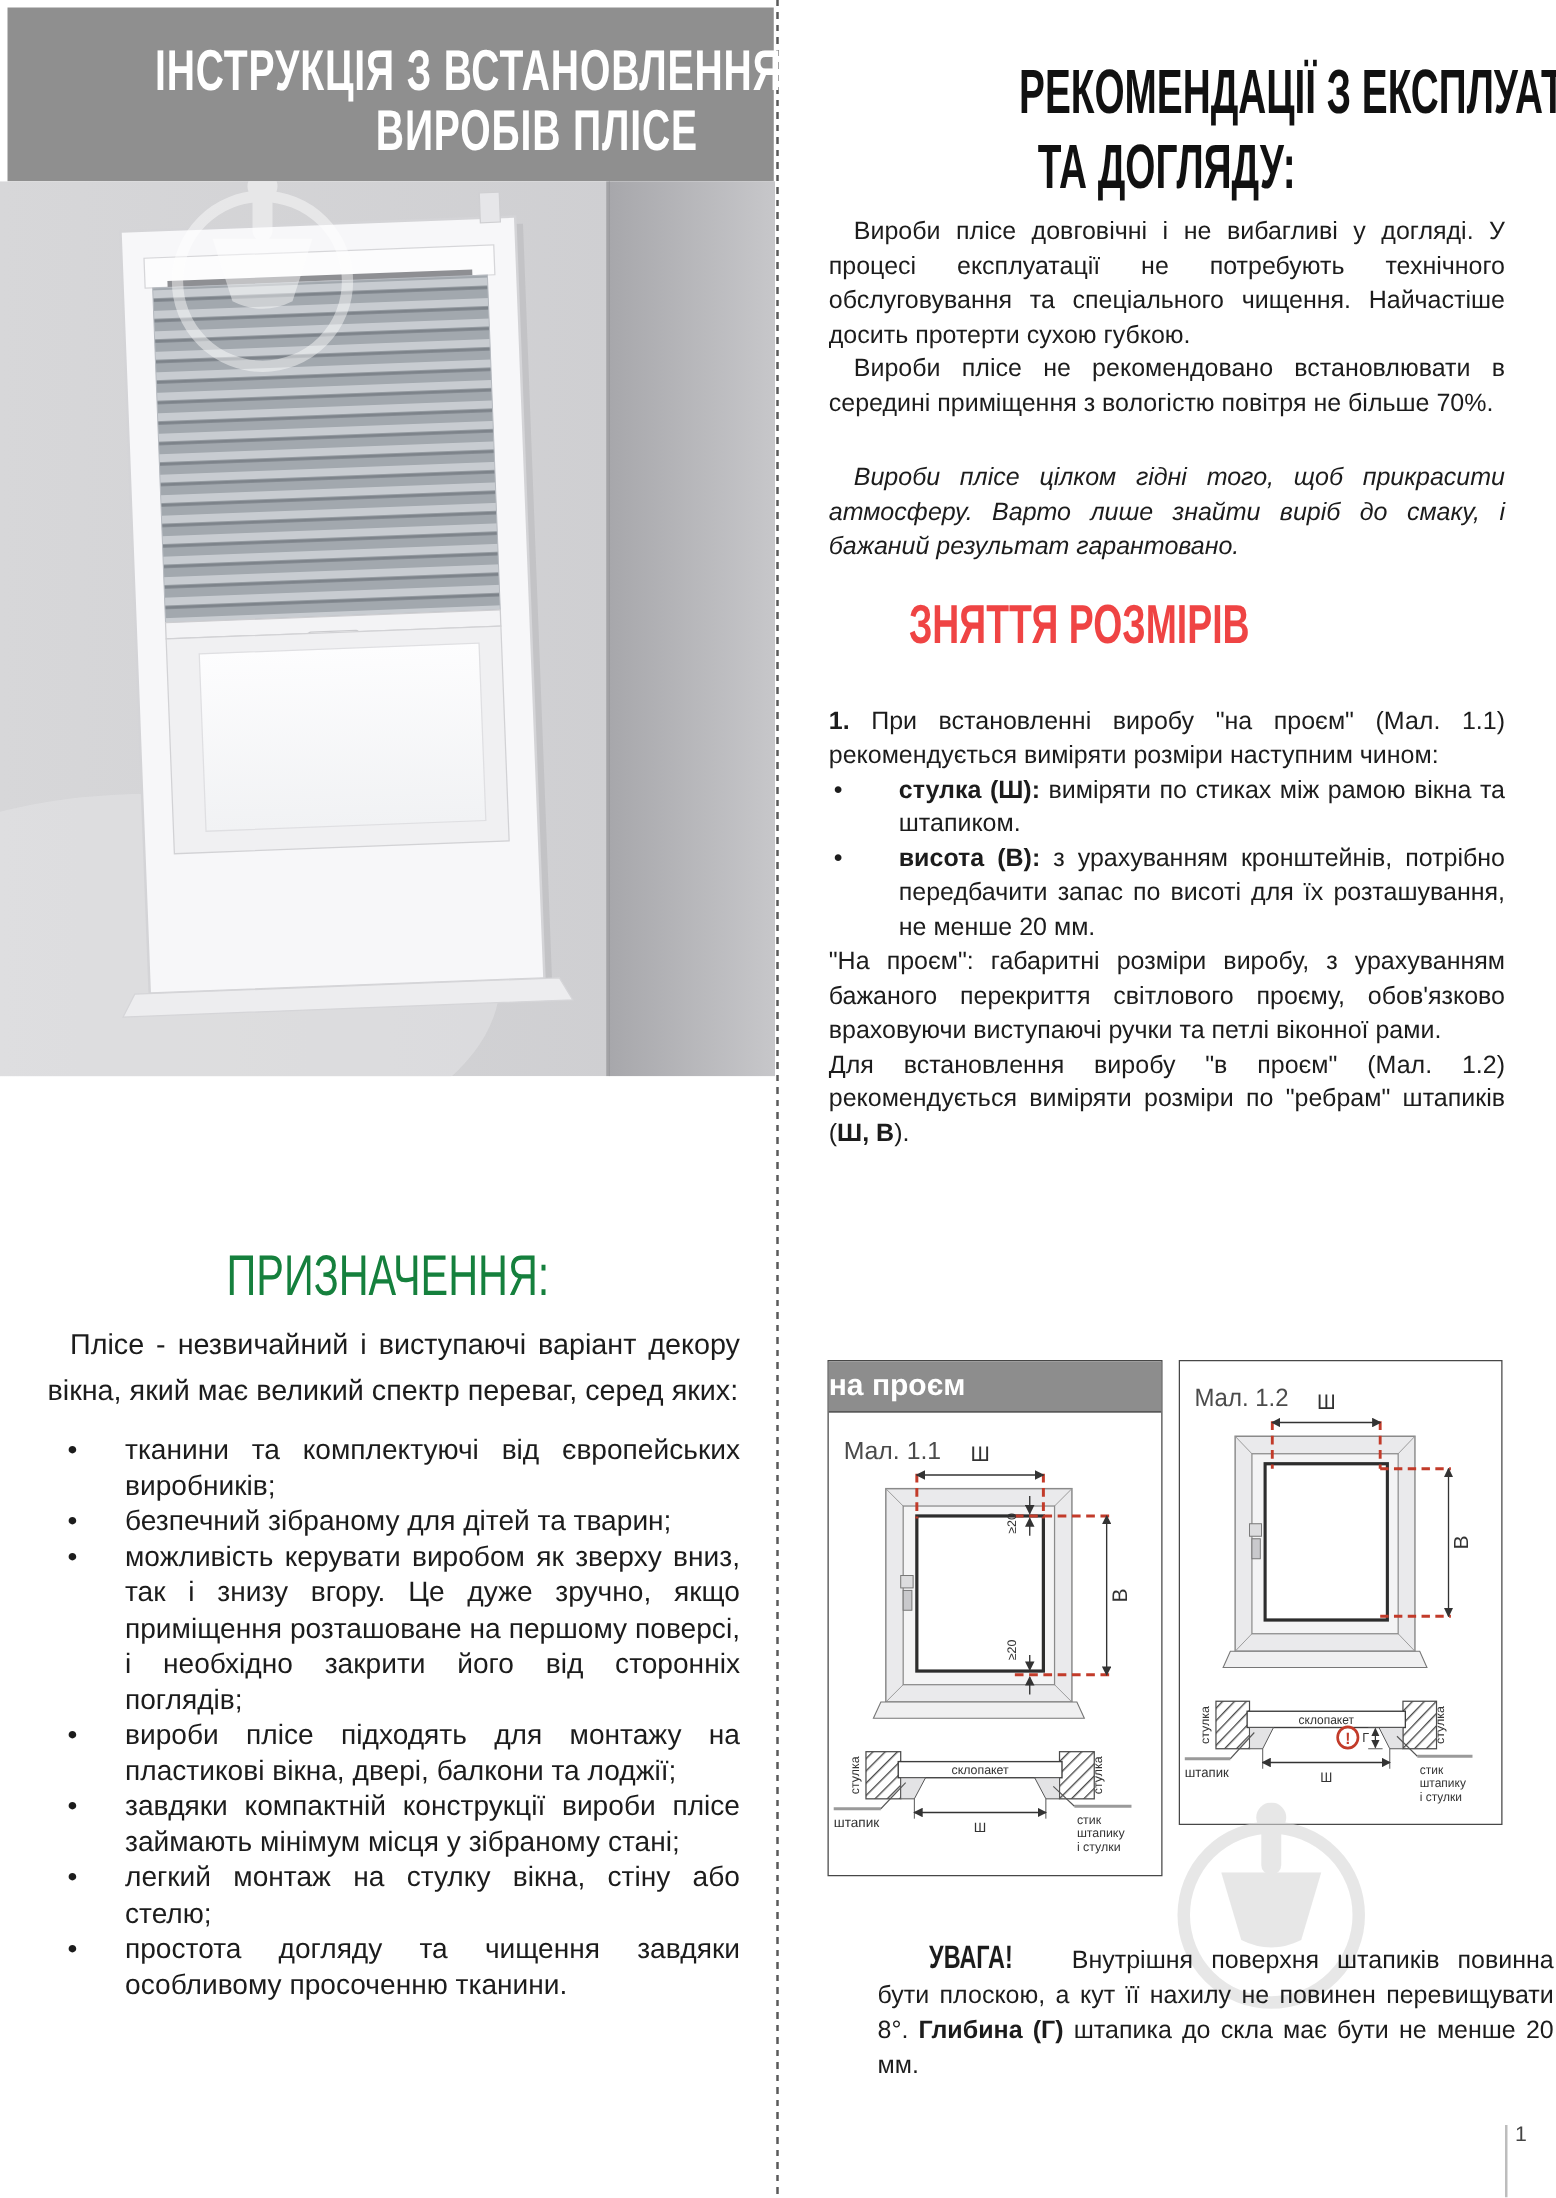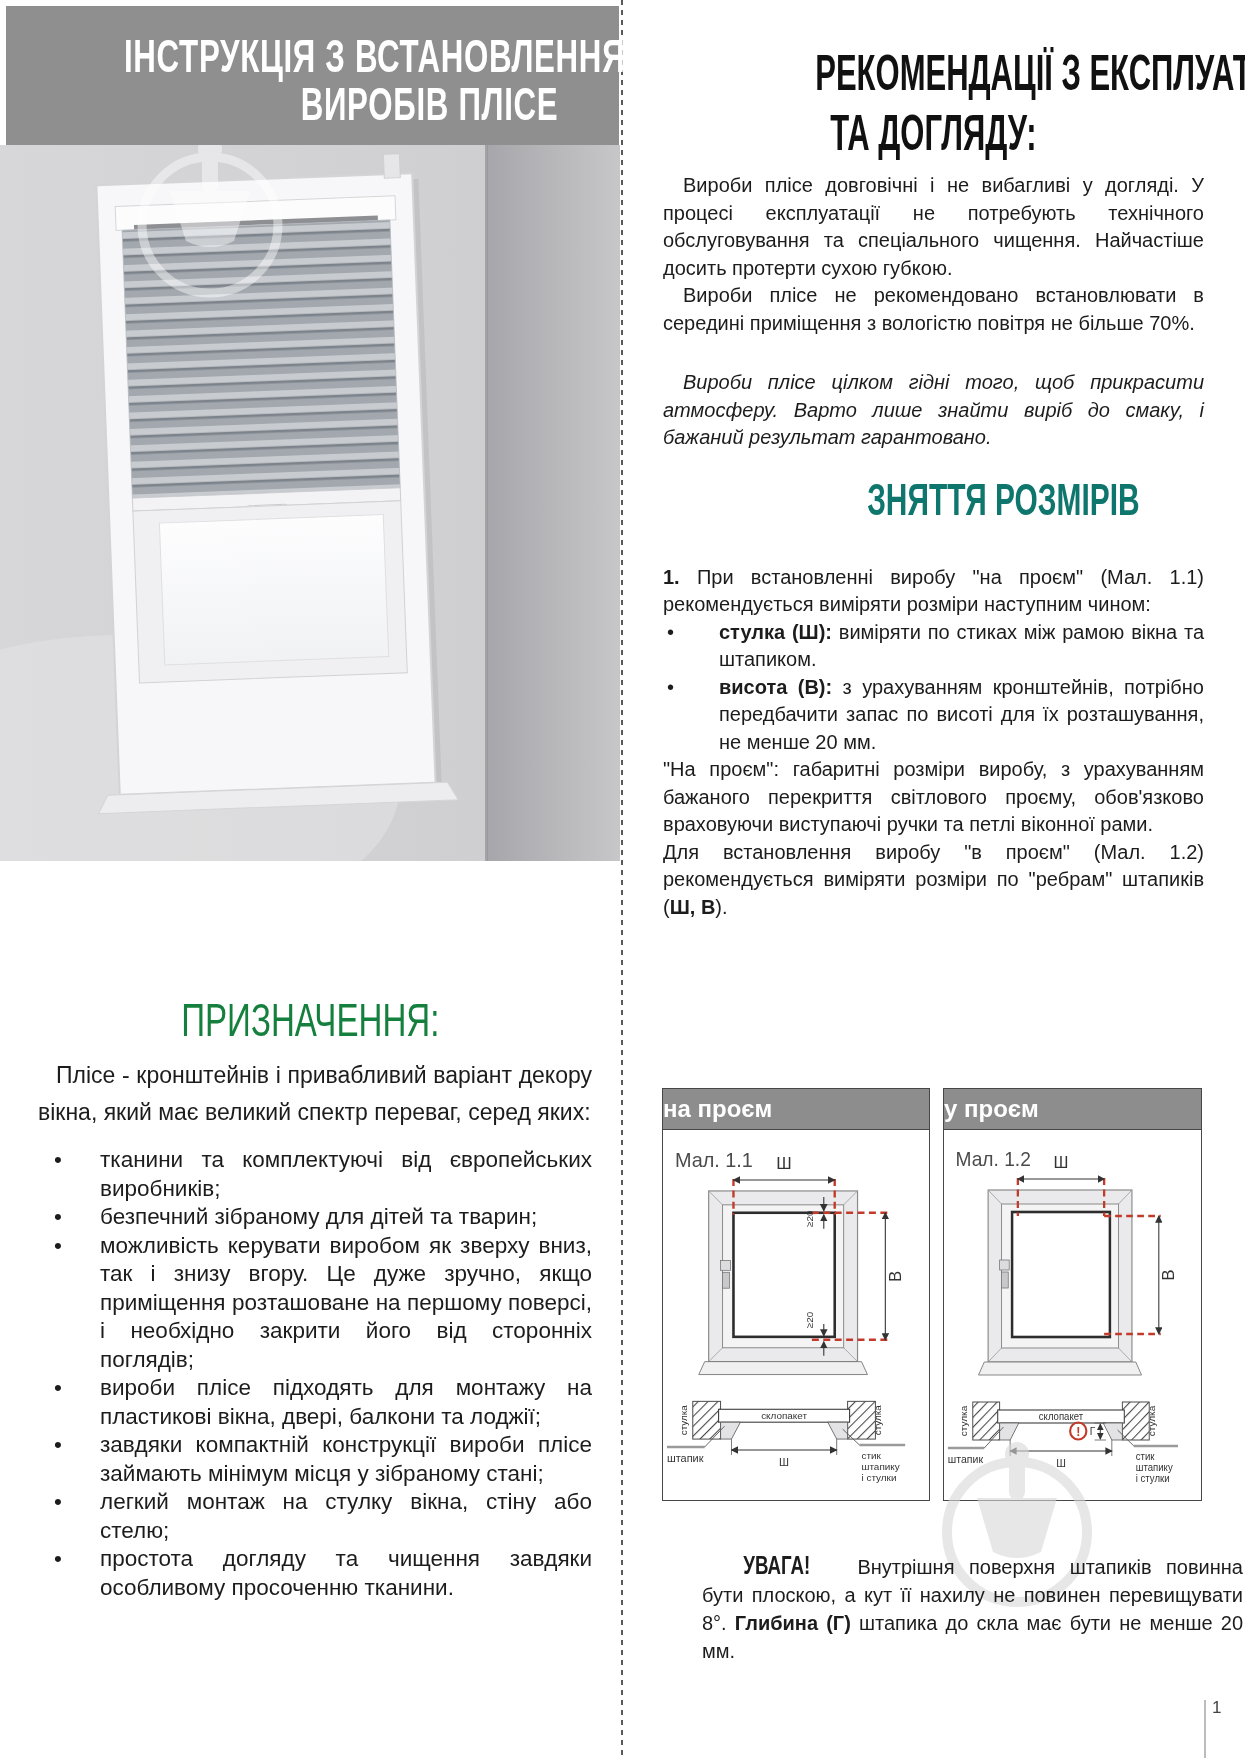--- a/index.html
+++ b/index.html
@@ -19,21 +19,21 @@
   .body-l{font-size:23px;line-height:37px;text-align:justify;}
   #purpose-intro{left:38px;top:1034px;width:554px;text-indent:18px;}
   #purpose-list{left:38px;top:1146px;width:554px;list-style:none;margin:0;padding:0;
     font-size:22.5px;line-height:28.5px;}
   #purpose-list li{display:flex;}
   #purpose-list .dot{flex:0 0 62px;padding-left:16px;box-sizing:border-box;}
   #purpose-list .li-text{flex:1;text-align:justify;}
   
   #right-col{left:622px;top:0;width:623px;padding:0 41px;box-sizing:border-box;font-size:20px;line-height:27.5px;}
   #right-col h1{margin:43px 0 0;text-align:center;font-size:50px;line-height:60px;color:#111;}
-  #right-col h2{margin:21px 0 0;text-align:right;font-size:44px;line-height:54px;color:#0f766e;}
+  #right-col h2{margin:21px 0 0;text-align:left;font-size:44px;line-height:54px;color:#ef4444;}
   #right-col p{margin:0;text-align:justify;}
   .ind{text-indent:20px;}
   #care-p1{margin-top:9px !important;}
   #care-p3{margin-top:32px !important;font-style:italic;}
   #step-p{margin-top:37px !important;}
   .b{font-weight:bold;}
   #meas-list{list-style:none;margin:0;padding:0;}
   #meas-list li{display:flex;}
   #meas-list .dot{flex:0 0 56px;padding-left:4px;box-sizing:border-box;}
   #meas-list .li-text{flex:1;text-align:justify;}
@@ -108,21 +108,21 @@
       <circle cx="210" cy="80" r="68" fill="none" stroke="#ffffff" stroke-width="9"></circle>
       <circle cx="210" cy="4" r="12"></circle>
       <rect x="202" y="6" width="16" height="42" rx="8"></rect>
       <path d="M170,46 L250,46 L234,96 Q210,108 186,96 Z"></path>
     </g>
   </svg>
 </div>
 
 <h2 class="abs" id="purpose-h"><span class="cond" style="--sx:.72">ПРИЗНАЧЕННЯ:</span></h2>
 
-<p class="abs body-l" id="purpose-intro">Плісе - кронштейнів і привабливий варіант декору вікна, який має великий спектр переваг, серед яких:</p>
+<p class="abs body-l" id="purpose-intro">Плісе - незвичайний і виступаючі варіант декору вікна, який має великий спектр переваг, серед яких:</p>
 
 <ul class="abs" id="purpose-list">
   <li>
       <span class="dot">•</span>
       <span class="li-text">тканини та комплектуючі від європейських виробників;</span>
     </li>
   <li>
       <span class="dot">•</span>
       <span class="li-text">безпечний зібраному для дітей та тварин;</span>
     </li>
@@ -238,21 +238,20 @@
       <line x1="198" y1="316" x2="244" y2="316" stroke="#9a9a9a" stroke-width="2.5"></line>
       <line x1="198" y1="316" x2="181" y2="300" stroke="#555" stroke-width="0.9"></line>
       <text class="cslab" x="200" y="330">стик</text>
       <text class="cslab" x="200" y="341">штапику</text>
       <text class="cslab" x="200" y="352">і стулки</text>
     </g>
   </svg>
 </figure>
 
 <figure class="figure" id="fig2" style="margin:0">
-  <div class="fig-header">у проєм</div>
   <svg class="fig-svg" viewBox="0 0 268 370" preserveAspectRatio="none">
     <defs>
       <pattern id="f2h" width="7" height="7" patternTransform="rotate(45)" patternUnits="userSpaceOnUse">
         <rect width="7" height="7" fill="#fff"></rect>
           <line x1="0" y1="0" x2="0" y2="7" stroke="#4a4a4a" stroke-width="2.2"></line>
       </pattern>
       <marker id="f2a" viewBox="0 0 8 8" refX="7" refY="4" markerWidth="7" markerHeight="7" orient="auto-start-reverse">
         <path d="M0,0 L8,4 L0,8 z" fill="#333"></path>
       </marker>
     </defs>

